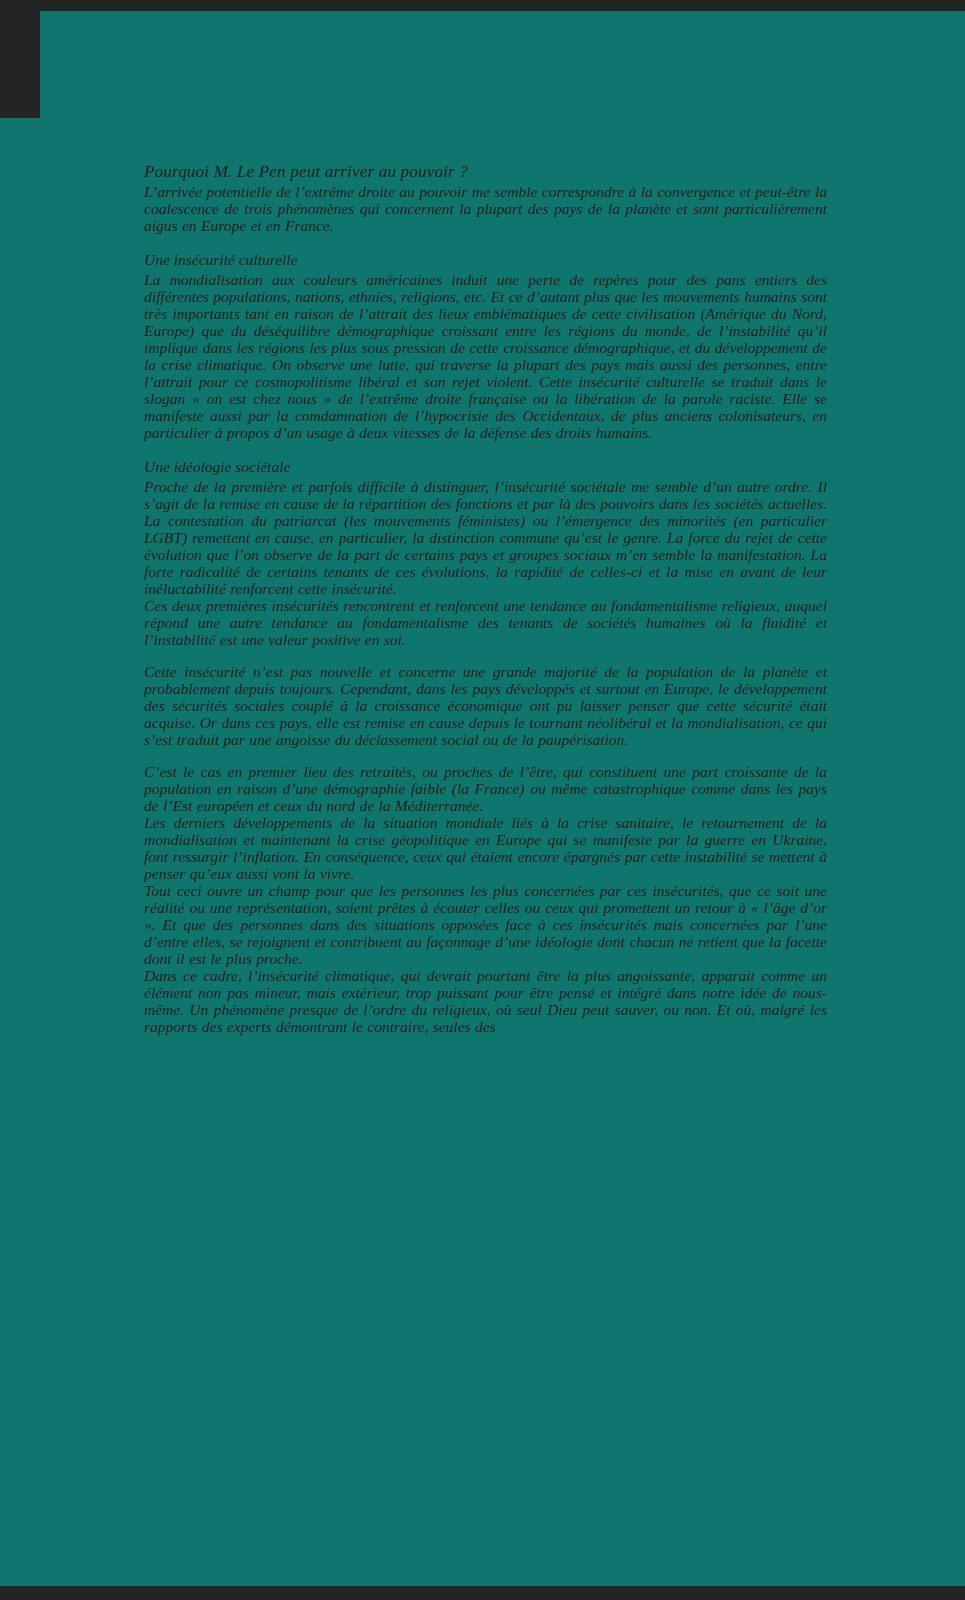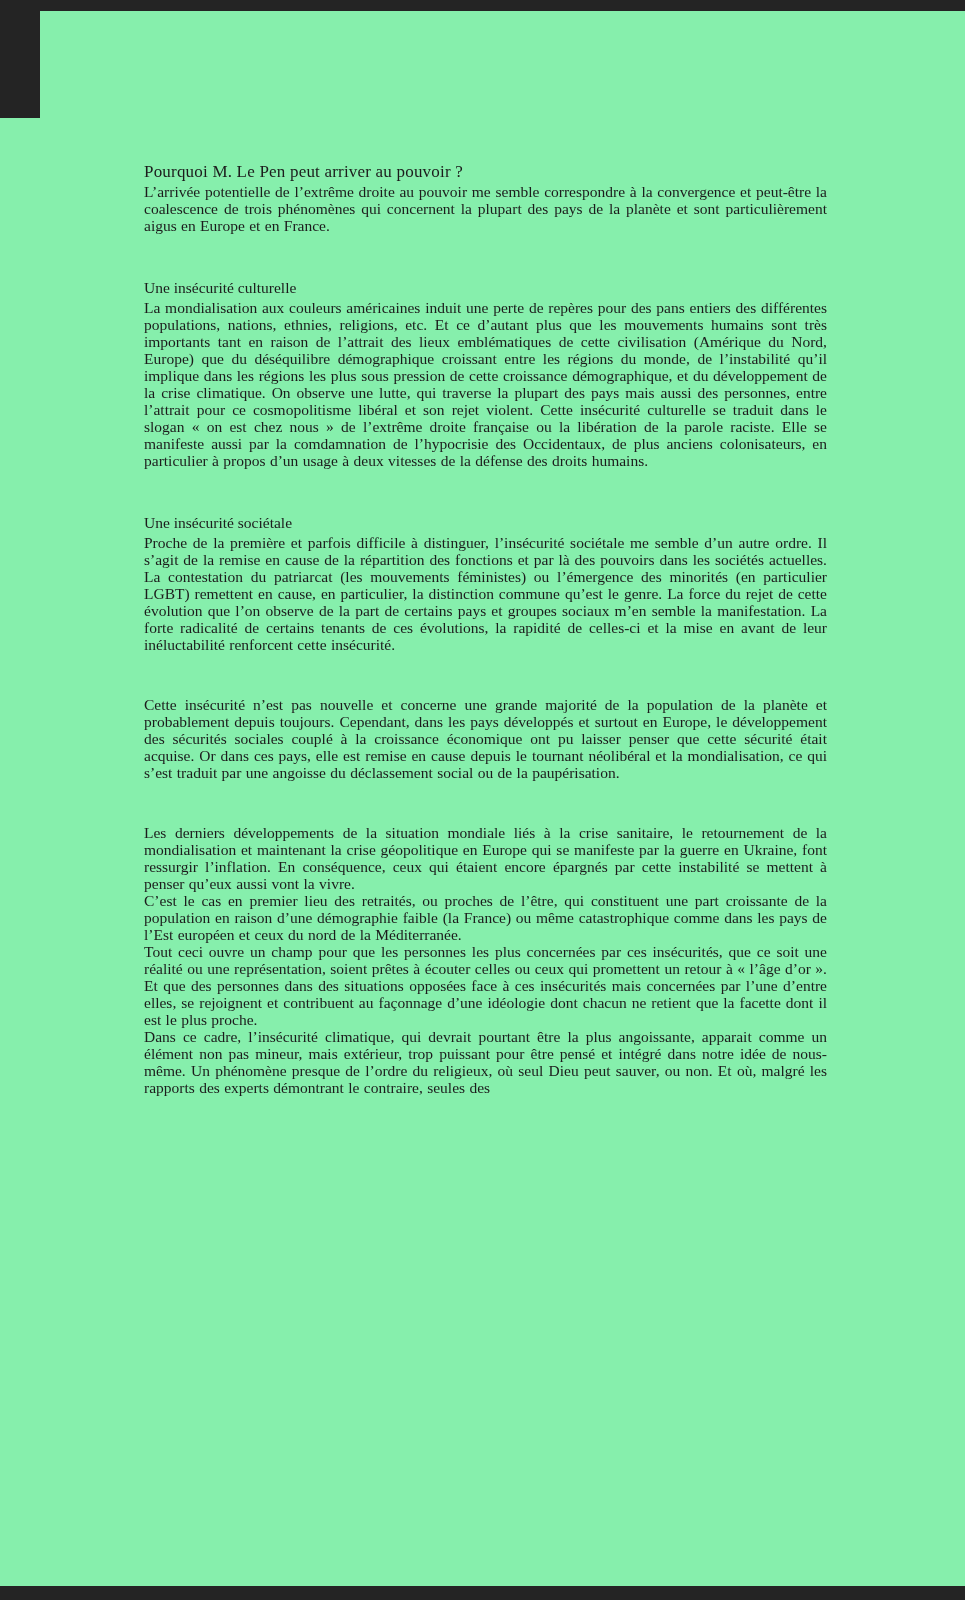--- a/index.html
+++ b/index.html
@@ -11,41 +11,42 @@
     height: 1600px;
     overflow: hidden;
     position: relative;
     background: #fdfdfd;
     font-family: "Liberation Serif", "DejaVu Serif", serif;
     color: #1c1c1c;
   }
   .page {
     position: absolute;
     inset: 0;
-    background: #86efac;
+    background: #0f766e;
+    font-style: italic;
   }
   
   .edge {
     position: absolute;
     background: #242424;
     z-index: 2;
   }
   .edge-top    { left: 0; top: 0; width: 965px; height: 11px; }
   .edge-corner { left: 0; top: 0; width: 40px;  height: 118px; }
   .edge-bottom { left: 0; bottom: 0; width: 965px; height: 14px; }
 
   .content {
     position: absolute;
     left: 144px;
     top: 160px;
     width: 683px;
     z-index: 1;
   }
   .content > * + * {
-    margin-top: 43px;
+    margin-top: 15px;
   }
   .title {
     font-size: 17px;
     font-weight: normal;
     margin: 0;
     line-height: 23px;
     letter-spacing: 0.2px;
   }
   .heading {
     font-size: 15.5px;
@@ -82,32 +83,33 @@
     <h1 class="title">Pourquoi M. Le Pen peut arriver au pouvoir ?</h1>
 
     <p class="para">L’arrivée potentielle de l’extrême droite au pouvoir me semble correspondre à la convergence et peut-être la coalescence de trois phénomènes qui concernent la plupart des pays de la planète et sont particulièrement aigus en Europe et en France.</p>
 
     <section>
       <h2 class="heading">Une insécurité culturelle</h2>
       <p class="para">La mondialisation aux couleurs américaines induit une perte de repères pour des pans entiers des différentes populations, nations, ethnies, religions, etc. Et ce d’autant plus que les mouvements humains sont très importants tant en raison de l’attrait des lieux emblématiques de cette civilisation (Amérique du Nord, Europe) que du déséquilibre démographique croissant entre les régions du monde, de l’instabilité qu’il implique dans les régions les plus sous pression de cette croissance démographique, et du développement de la crise climatique. On observe une lutte, qui traverse la plupart des pays mais aussi des personnes, entre l’attrait pour ce cosmopolitisme libéral et son rejet violent. Cette insécurité culturelle se traduit dans le slogan « on est chez nous » de l’extrême droite française ou la libération de la parole raciste. Elle se manifeste aussi par la comdamnation de l’hypocrisie des Occidentaux, de plus anciens colonisateurs, en particulier à propos d’un usage à deux vitesses de la défense des droits humains.</p>
     </section>
 
     <section>
-      <h2 class="heading">Une insécurité sociétale</h2>
+      <h2 class="heading">Une idéologie sociétale</h2>
       <p class="para">Proche de la première et parfois difficile à distinguer, l’insécurité sociétale me semble d’un autre ordre. Il s’agit de la remise en cause de la répartition des fonctions et par là des pouvoirs dans les sociétés actuelles. La contestation du patriarcat (les mouvements féministes) ou l’émergence des minorités (en particulier LGBT) remettent en cause, en particulier, la distinction commune qu’est le genre. La force du rejet de cette évolution que l’on observe de la part de certains pays et groupes sociaux m’en semble la manifestation. La forte radicalité de certains tenants de ces évolutions, la rapidité de celles-ci et la mise en avant de leur inéluctabilité renforcent cette insécurité.</p>
     </section>
 
+    <p class="para">Ces deux premières insécurités rencontrent et renforcent une tendance au fondamentalisme religieux, auquel répond une autre tendance au fondamentalisme des tenants de sociétés humaines où la fluidité et l’instabilité est une valeur positive en soi.</p>
 
     <section>
       <p class="para">Cette insécurité n’est pas nouvelle et concerne une grande majorité de la population de la planète et probablement depuis toujours. Cependant, dans les pays développés et surtout en Europe, le développement des sécurités sociales couplé à la croissance économique ont pu laisser penser que cette sécurité était acquise. Or dans ces pays, elle est remise en cause depuis le tournant néolibéral et la mondialisation, ce qui s’est traduit par une angoisse du déclassement social ou de la paupérisation.</p>
     </section>
 
     <section>
+      <p class="para no-gap">C’est le cas en premier lieu des retraités, ou proches de l’être, qui constituent une part croissante de la population en raison d’une démographie faible (la France) ou même catastrophique comme dans les pays de l’Est européen et ceux du nord de la Méditerranée.</p>
       <p class="para">Les derniers développements de la situation mondiale liés à la crise sanitaire, le retournement de la mondialisation et maintenant la crise géopolitique en Europe qui se manifeste par la guerre en Ukraine, font ressurgir l’inflation. En conséquence, ceux qui étaient encore épargnés par cette instabilité se mettent à penser qu’eux aussi vont la vivre.</p>
-      <p class="para no-gap">C’est le cas en premier lieu des retraités, ou proches de l’être, qui constituent une part croissante de la population en raison d’une démographie faible (la France) ou même catastrophique comme dans les pays de l’Est européen et ceux du nord de la Méditerranée.</p>
     </section>
 
     <p class="para">Tout ceci ouvre un champ pour que les personnes les plus concernées par ces insécurités, que ce soit une réalité ou une représentation, soient prêtes à écouter celles ou ceux qui promettent un retour à « l’âge d’or ». Et que des personnes dans des situations opposées face à ces insécurités mais concernées par l’une d’entre elles, se rejoignent et contribuent au façonnage d’une idéologie dont chacun ne retient que la facette dont il est le plus proche.</p>
 
     <p class="para">Dans ce cadre, l’insécurité climatique, qui devrait pourtant être la plus angoissante, apparait comme un élément non pas mineur, mais extérieur, trop puissant pour être pensé et intégré dans notre idée de nous-même. Un phénomène presque de l’ordre du religieux, où seul Dieu peut sauver, ou non. Et où, malgré les rapports des experts démontrant le contraire, seules des</p>
 
   </div>
 </div>
 
 </body></html>

